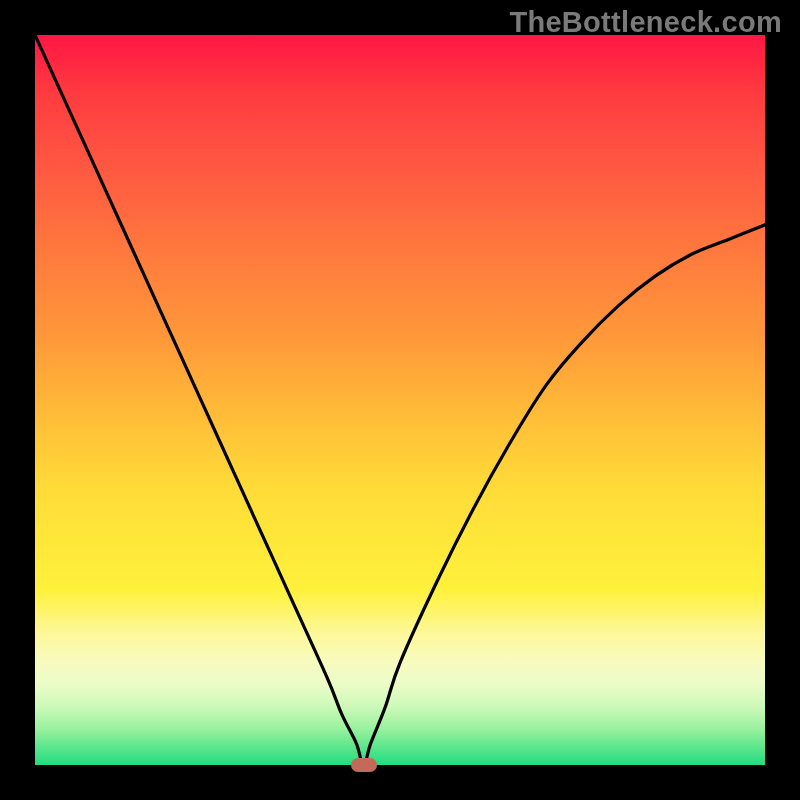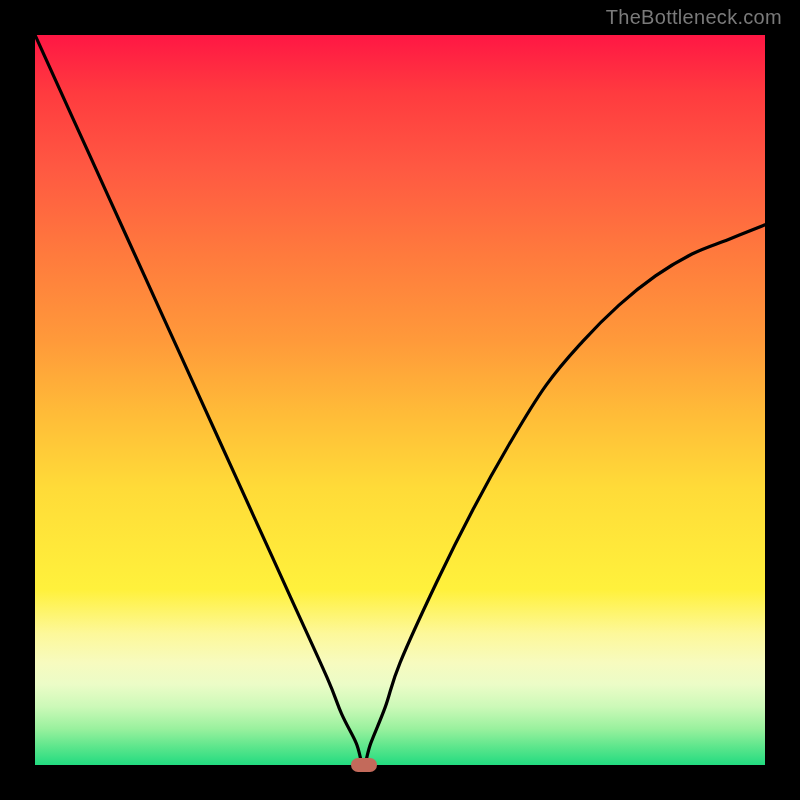--- a/index.html
+++ b/index.html
@@ -42,22 +42,22 @@
       #9af19e 95%,
       #5de68c 97.5%,
       #22db80 100%
     );
   }
   .watermark {
     position: absolute;
     top: 6px;
     right: 18px;
     color: #7a7a7a;
-    font-size: 20px;
-    font-weight: 400;
+    font-size: 29px;
+    font-weight: 700;
     letter-spacing: 0.3px;
   }
   svg.curve {
     position: absolute;
     top: 0;
     left: 0;
   }
   .marker {
     position: absolute;
     width: 26px;

